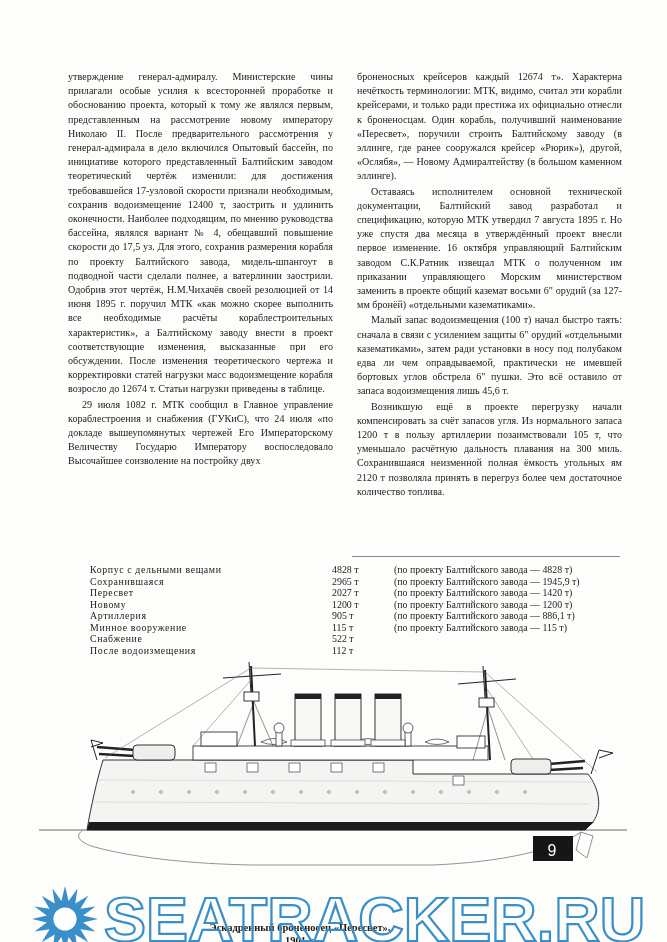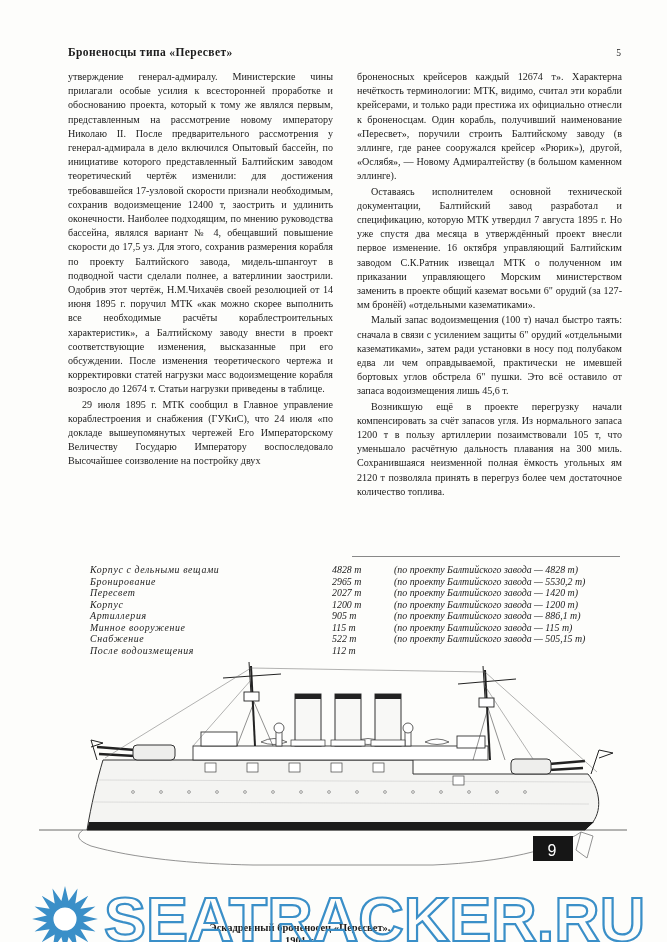--- a/index.html
+++ b/index.html
@@ -16,21 +16,21 @@
   .running-title { font-weight:bold; font-size:11.5px; letter-spacing:0.4px; }
   .page-number { font-size:9.5px; }
 
   .columns { position:absolute; top:70px; left:68px; width:554px; display:flex; gap:24px; }
   .col { width:271px; font-size:10.1px; line-height:14.2px; text-align:justify; }
   .col p { text-indent:14px; margin:0 0 1px 0; }
   .col p.noindent { text-indent:0; }
 
   .table-rule { position:absolute; top:556px; left:352px; width:268px; height:1px; background:#888; }
 
-  .load-table { position:absolute; top:564px; left:90px; width:532px; font-size:9.9px; line-height:11.5px;font-style:italic; }
+  .load-table { position:absolute; top:564px; left:90px; width:532px; font-size:9.9px; line-height:11.5px; }
   .t-row { display:grid; grid-template-columns:242px 58px 1fr; }
   .t-label { letter-spacing:0.6px; }
   .t-value { }
   .t-note  { padding-left:4px; white-space:nowrap; }
 
   .figure { position:absolute; top:660px; left:33px; width:600px; height:220px; }
   .figure svg { display:block; width:600px; height:220px; }
 
   .caption {
     position:absolute; top:897px; left:0; width:600px; text-align:center;
@@ -45,75 +45,70 @@
     font-family:"Liberation Sans", sans-serif; font-weight:bold;
     font-size:63px; line-height:1; letter-spacing:0px;
     color:transparent; -webkit-text-stroke:2.2px #3a8fc8;
   }
 </style>
 </head>
 <body>
 
 <div class="page">
 
-  <div class="header">
-    <span class="running-title">Броненосцы типа «Пересвет»</span>
-    <span class="page-number">5</span>
-  </div>
 
   <div class="columns">
     <div class="col">
       <p class="noindent">утверждение генерал-адмиралу. Министерские чины прилагали особые усилия к всесторонней проработке и обоснованию проекта, который к тому же являлся первым, представленным на рассмотрение новому императору Николаю II. После предварительного рассмотрения у генерал-адмирала в дело включился Опытовый бассейн, по инициативе которого представленный Балтийским заводом теоретический чертёж изменили: для достижения требовавшейся 17-узловой скорости признали необходимым, сохранив водоизмещение 12400 т, заострить и удлинить оконечности. Наиболее подходящим, по мнению руководства бассейна, являлся вариант № 4, обещавший повышение скорости до 17,5 уз. Для этого, сохранив размерения корабля по проекту Балтийского завода, мидель-шпангоут в подводной части сделали полнее, а ватерлинии заострили. Одобрив этот чертёж, Н.М.Чихачёв своей резолюцией от 14 июня 1895 г. поручил МТК «как можно скорее выполнить все необходимые расчёты кораблестроительных характеристик», а Балтийскому заводу внести в проект соответствующие изменения, высказанные при его обсуждении. После изменения теоретического чертежа и корректировки статей нагрузки масс водоизмещение корабля возросло до 12674 т. Статьи нагрузки приведены в таблице.</p>
-      <p>29 июля 1895 г. МТК сообщил в Главное управление кораблестроения и снабжения (ГУКиС), что 24 июля «по докладе вышеупомянутых чертежей Его Императорскому Величеству Государю Императору воспоследовало Высочайшее соизволение на постройку двух</p>
+      <p>29 июля 1082 г. МТК сообщил в Главное управление кораблестроения и снабжения (ГУКиС), что 24 июля «по докладе вышеупомянутых чертежей Его Императорскому Величеству Государю Императору воспоследовало Высочайшее соизволение на постройку двух</p>
     </div>
     <div class="col">
       <p class="noindent">броненосных крейсеров каждый 12674 т». Характерна нечёткость терминологии: МТК, видимо, считал эти корабли крейсерами, и только ради престижа их официально отнесли к броненосцам. Один корабль, получивший наименование «Пересвет», поручили строить Балтийскому заводу (в эллинге, где ранее сооружался крейсер «Рюрик»), другой, «Ослябя», — Новому Адмиралтейству (в большом каменном эллинге).</p>
       <p>Оставаясь исполнителем основной технической документации, Балтийский завод разработал и спецификацию, которую МТК утвердил 7 августа 1895 г. Но уже спустя два месяца в утверждённый проект внесли первое изменение. 16 октября управляющий Балтийским заводом С.К.Ратник извещал МТК о полученном им приказании управляющего Морским министерством заменить в проекте общий каземат восьми 6" орудий (за 127-мм бронёй) «отдельными казематиками».</p>
       <p>Малый запас водоизмещения (100 т) начал быстро таять: сначала в связи с усилением защиты 6" орудий «отдельными казематиками», затем ради установки в носу под полубаком едва ли чем оправдываемой, практически не имевшей бортовых углов обстрела 6" пушки. Это всё оставило от запаса водоизмещения лишь 45,6 т.</p>
       <p>Возникшую ещё в проекте перегрузку начали компенсировать за счёт запасов угля. Из нормального запаса 1200 т в пользу артиллерии позаимствовали 105 т, что уменьшало расчётную дальность плавания на 300 миль. Сохранившаяся неизменной полная ёмкость угольных ям 2120 т позволяла принять в перегруз более чем достаточное количество топлива.</p>
     </div>
   </div>
 
   <div class="table-rule"></div>
 
   <div class="load-table">
     <div class="t-row">
       <span class="t-label">Корпус с дельными вещами</span>
       <span class="t-value">4828 т</span>
       <span class="t-note">(по проекту Балтийского завода — 4828 т)</span>
     </div>
     <div class="t-row">
-      <span class="t-label">Бронирование</span>
+      <span class="t-label">Сохранившаяся</span>
       <span class="t-value">2965 т</span>
-      <span class="t-note">(по проекту Балтийского завода — 5530,2 т)</span>
+      <span class="t-note">(по проекту Балтийского завода — 1945,9 т)</span>
     </div>
     <div class="t-row">
       <span class="t-label">Пересвет</span>
       <span class="t-value">2027 т</span>
       <span class="t-note">(по проекту Балтийского завода — 1420 т)</span>
     </div>
     <div class="t-row">
-      <span class="t-label">Корпус</span>
+      <span class="t-label">Новому</span>
       <span class="t-value">1200 т</span>
       <span class="t-note">(по проекту Балтийского завода — 1200 т)</span>
     </div>
     <div class="t-row">
       <span class="t-label">Артиллерия</span>
       <span class="t-value">905 т</span>
       <span class="t-note">(по проекту Балтийского завода — 886,1 т)</span>
     </div>
     <div class="t-row">
       <span class="t-label">Минное вооружение</span>
       <span class="t-value">115 т</span>
       <span class="t-note">(по проекту Балтийского завода — 115 т)</span>
     </div>
     <div class="t-row">
       <span class="t-label">Снабжение</span>
       <span class="t-value">522 т</span>
-      <span class="t-note">(по проекту Балтийского завода — 505,15 т)</span>
     </div>
     <div class="t-row">
       <span class="t-label">После водоизмещения</span>
       <span class="t-value">112 т</span>
     </div>
   </div>
 
   <div class="figure">
     <svg viewBox="0 0 600 220" xmlns="http://www.w3.org/2000/svg">
 

